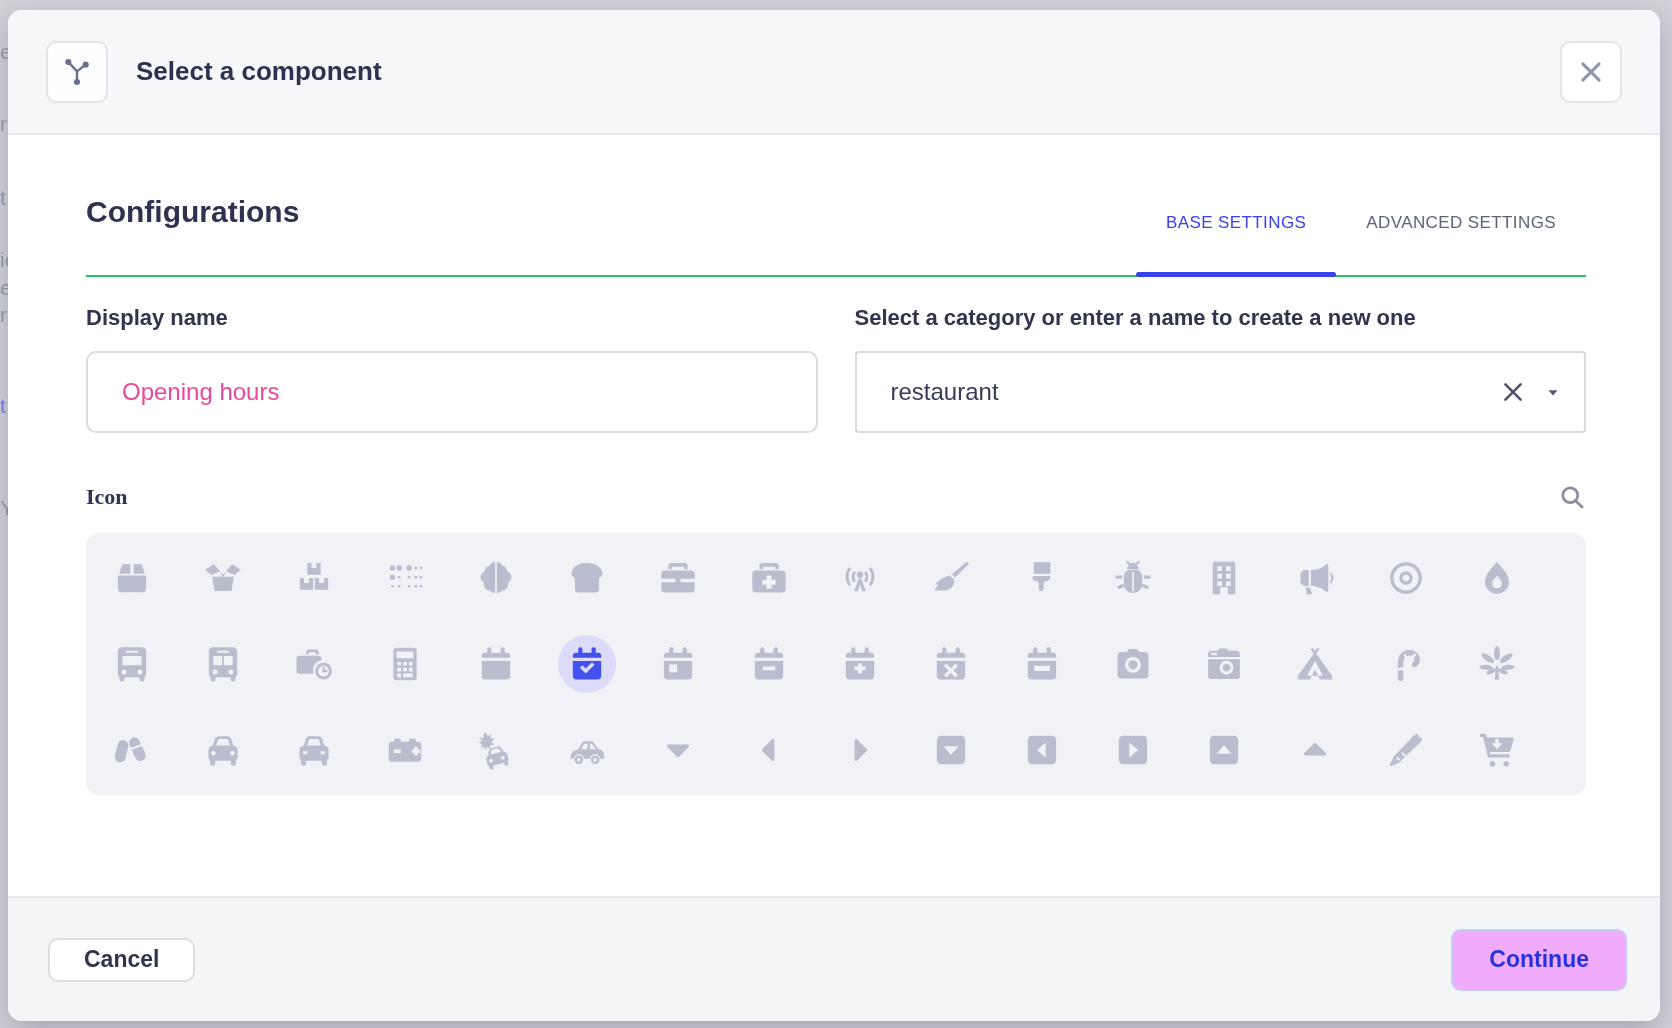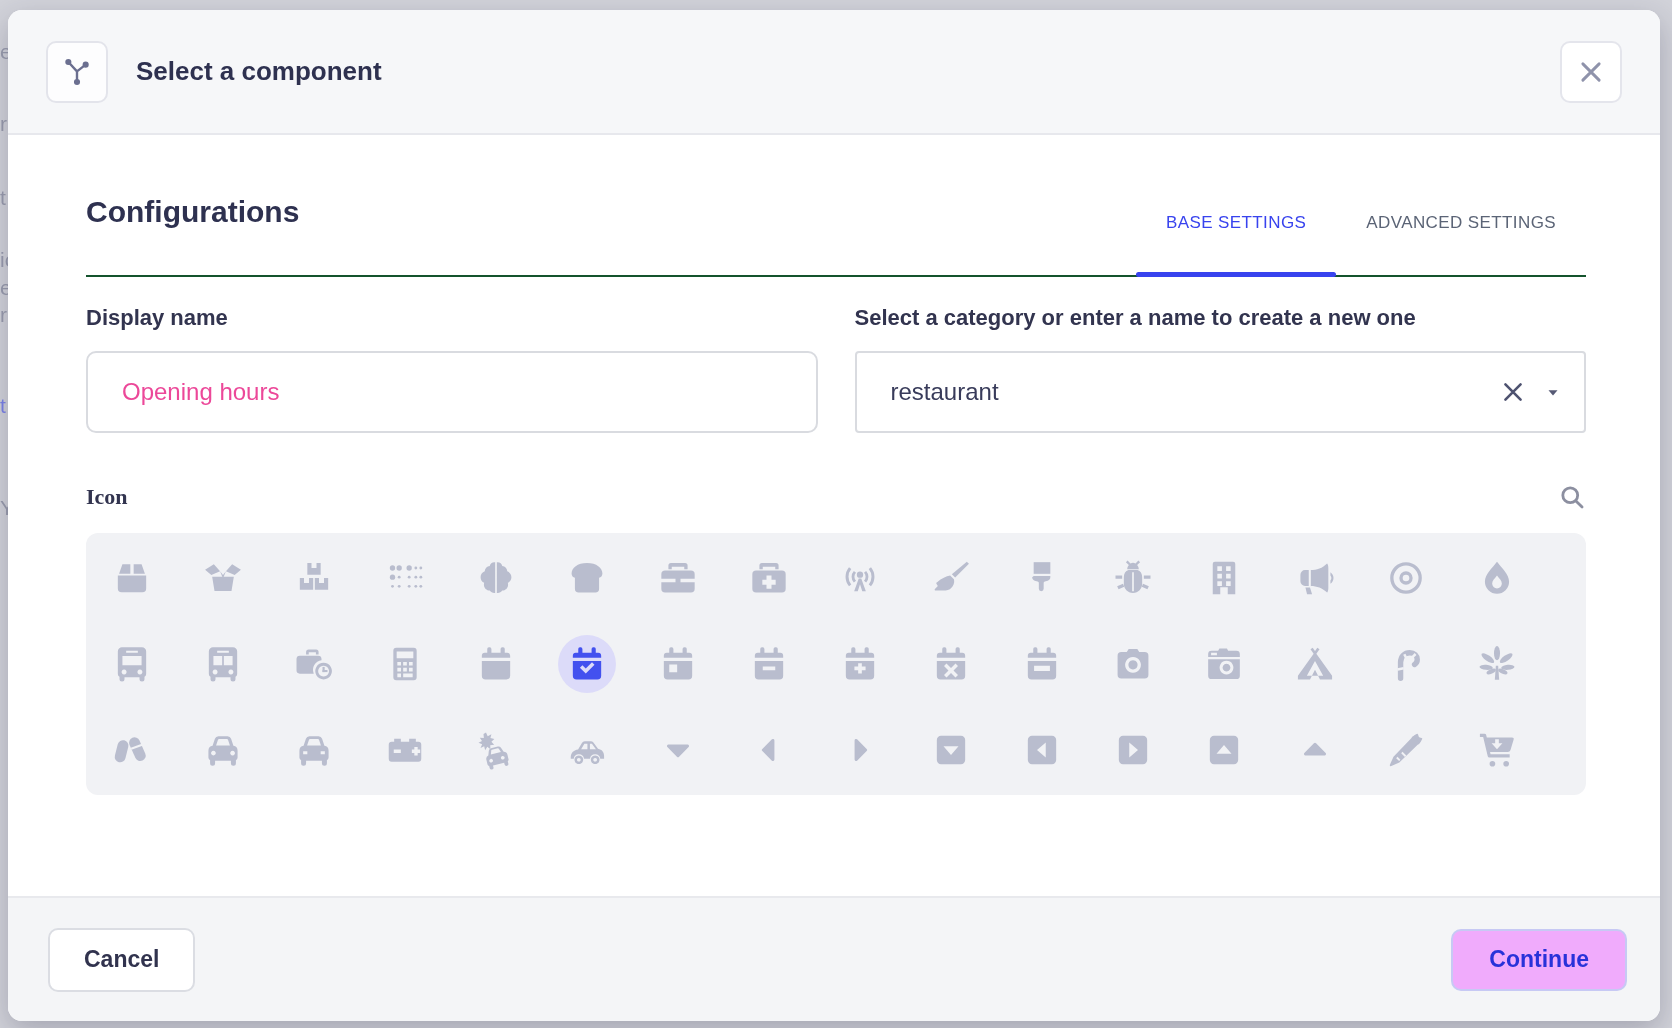--- a/index.html
+++ b/index.html
@@ -12,21 +12,21 @@
            background:#fff; border-radius:14px; overflow:hidden;
            box-shadow:0 10px 30px rgba(30,32,60,.25); display:flex; flex-direction:column; }
   .modal-header { flex:0 0 125px; background:#f6f7f9; border-bottom:2px solid #e7e8ed;
                   display:flex; align-items:center; padding:0 38px; }
   .hdr-icon-btn { width:62px; height:62px; border:2px solid #e3e4eb; border-radius:10px;
                   background:#fdfdfe; display:flex; align-items:center; justify-content:center; color:#6b6f90; }
   .hdr-title { margin-left:28px; font-size:26px; font-weight:bold; color:#2e3150; }
   .close-btn { margin-left:auto; width:62px; height:62px; border:2px solid #e4e5ec; border-radius:10px;
                background:#fff; display:flex; align-items:center; justify-content:center; color:#8f93ab; cursor:pointer; }
   .modal-body { flex:1 1 auto; background:#fff; padding:0 74px 0 78px; }
-  .config-row { margin-top:60px; border-bottom:2px solid #14532d; display:flex;
+  .config-row { margin-top:60px; border-bottom:2px solid #22c55e; display:flex;
                 justify-content:space-between; align-items:flex-end;gap:32px; }
   .config-title { font-size:30px; font-weight:bold; color:#2e3150; padding-bottom:46px; }
   .tabs { display:flex; }
   .tab { position:relative; padding:0 30px 42px; font-size:17px; font-weight:normal;
          letter-spacing:.4px; color:#5b6476; cursor:pointer; white-space:nowrap; }
   .tab.active { color:#3843ee; }
   .tab.active::after { content:""; position:absolute; left:0; right:0; bottom:-2px; height:5px;
                        background:#3843ee; border-radius:3px; }
   .fields-row { margin-top:28px; display:flex; gap:37px; }
   .field { flex:1 1 0; min-width:0; }
@@ -46,21 +46,21 @@
   .search-btn { color:#8c8fa0; }
   .icon-panel { margin-top:22px; background:#f1f2f5; border-radius:12px; padding:2px 0; }
   .icon-row { display:flex; }
   .icon-cell { width:91px; height:86px; display:flex; align-items:center; justify-content:center; cursor:pointer; }
   .icon-wrap { width:58px; height:58px; border-radius:50%; display:flex; align-items:center;
                justify-content:center; color:#b9bdce; }
   .icon-cell.selected .icon-wrap { background:#dcdbf9; color:#4351ef; }
   svg.gicon { width:40px; height:40px; display:block; }
   .modal-footer { flex:0 0 125px; background:#f4f5f7; border-top:2px solid #e8e9ed;
                   display:flex; align-items:center; justify-content:space-between; padding:0 33px 0 40px; }
-  .btn { height:64px; border-radius:10px; font-family:"Liberation Sans",sans-serif;
+  .btn { height:44px; border-radius:10px; font-family:"Liberation Sans",sans-serif;
          font-size:23px; font-weight:bold; cursor:pointer; }
   .btn-cancel { padding:0 34px; background:#fff; border:2px solid #dbdde3; color:#31334e; }
   .btn-continue { height:62px; padding:0 36px; background:#f0abfc; border:2px solid #c7c9f4; color:#2832d9; }
 </style>
 </head>
 <body>
 
 <div class="canvas">
   <div class="backdrop-strip" id="backdrop-strip">
       <span style="top: 40px; color: rgb(154, 157, 174);">e</span>

